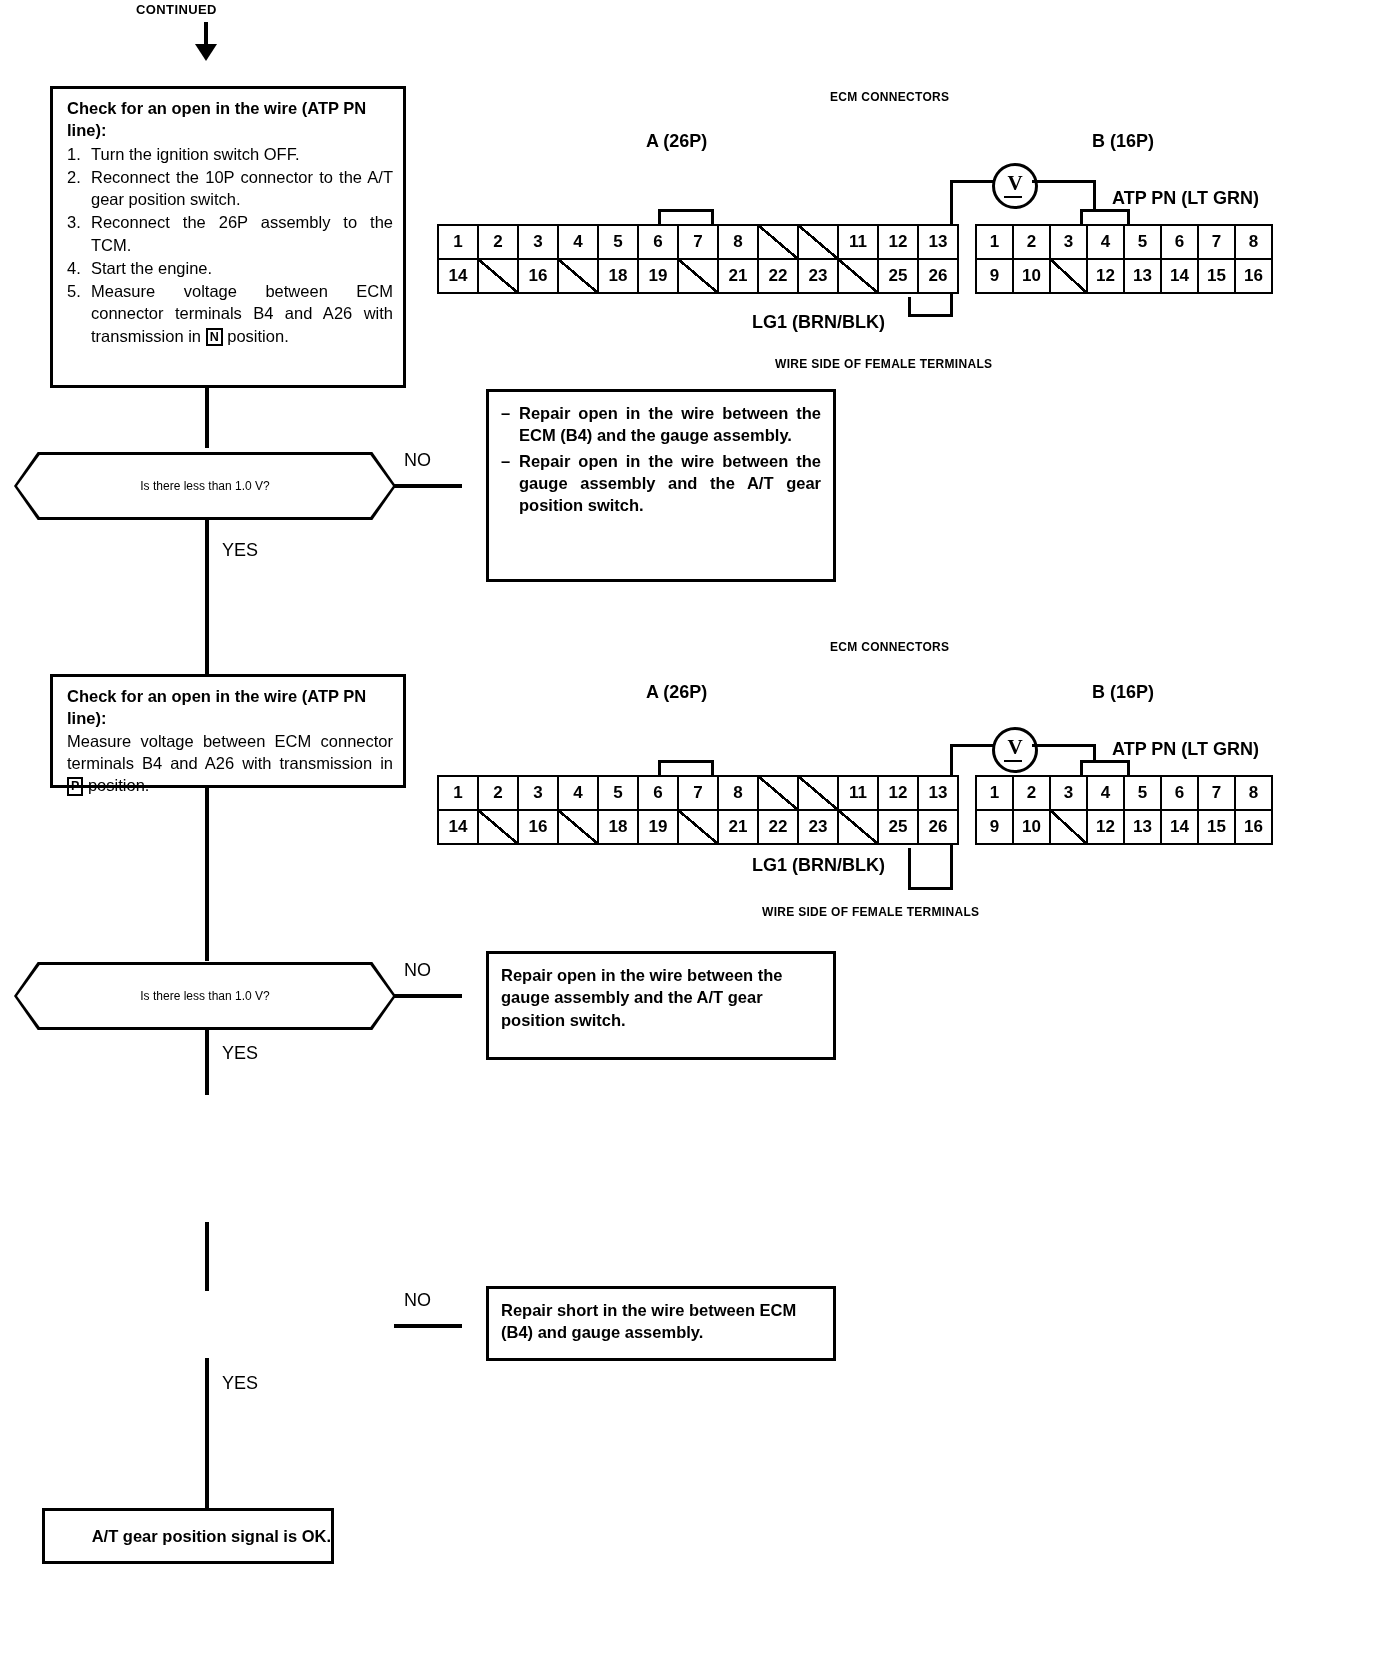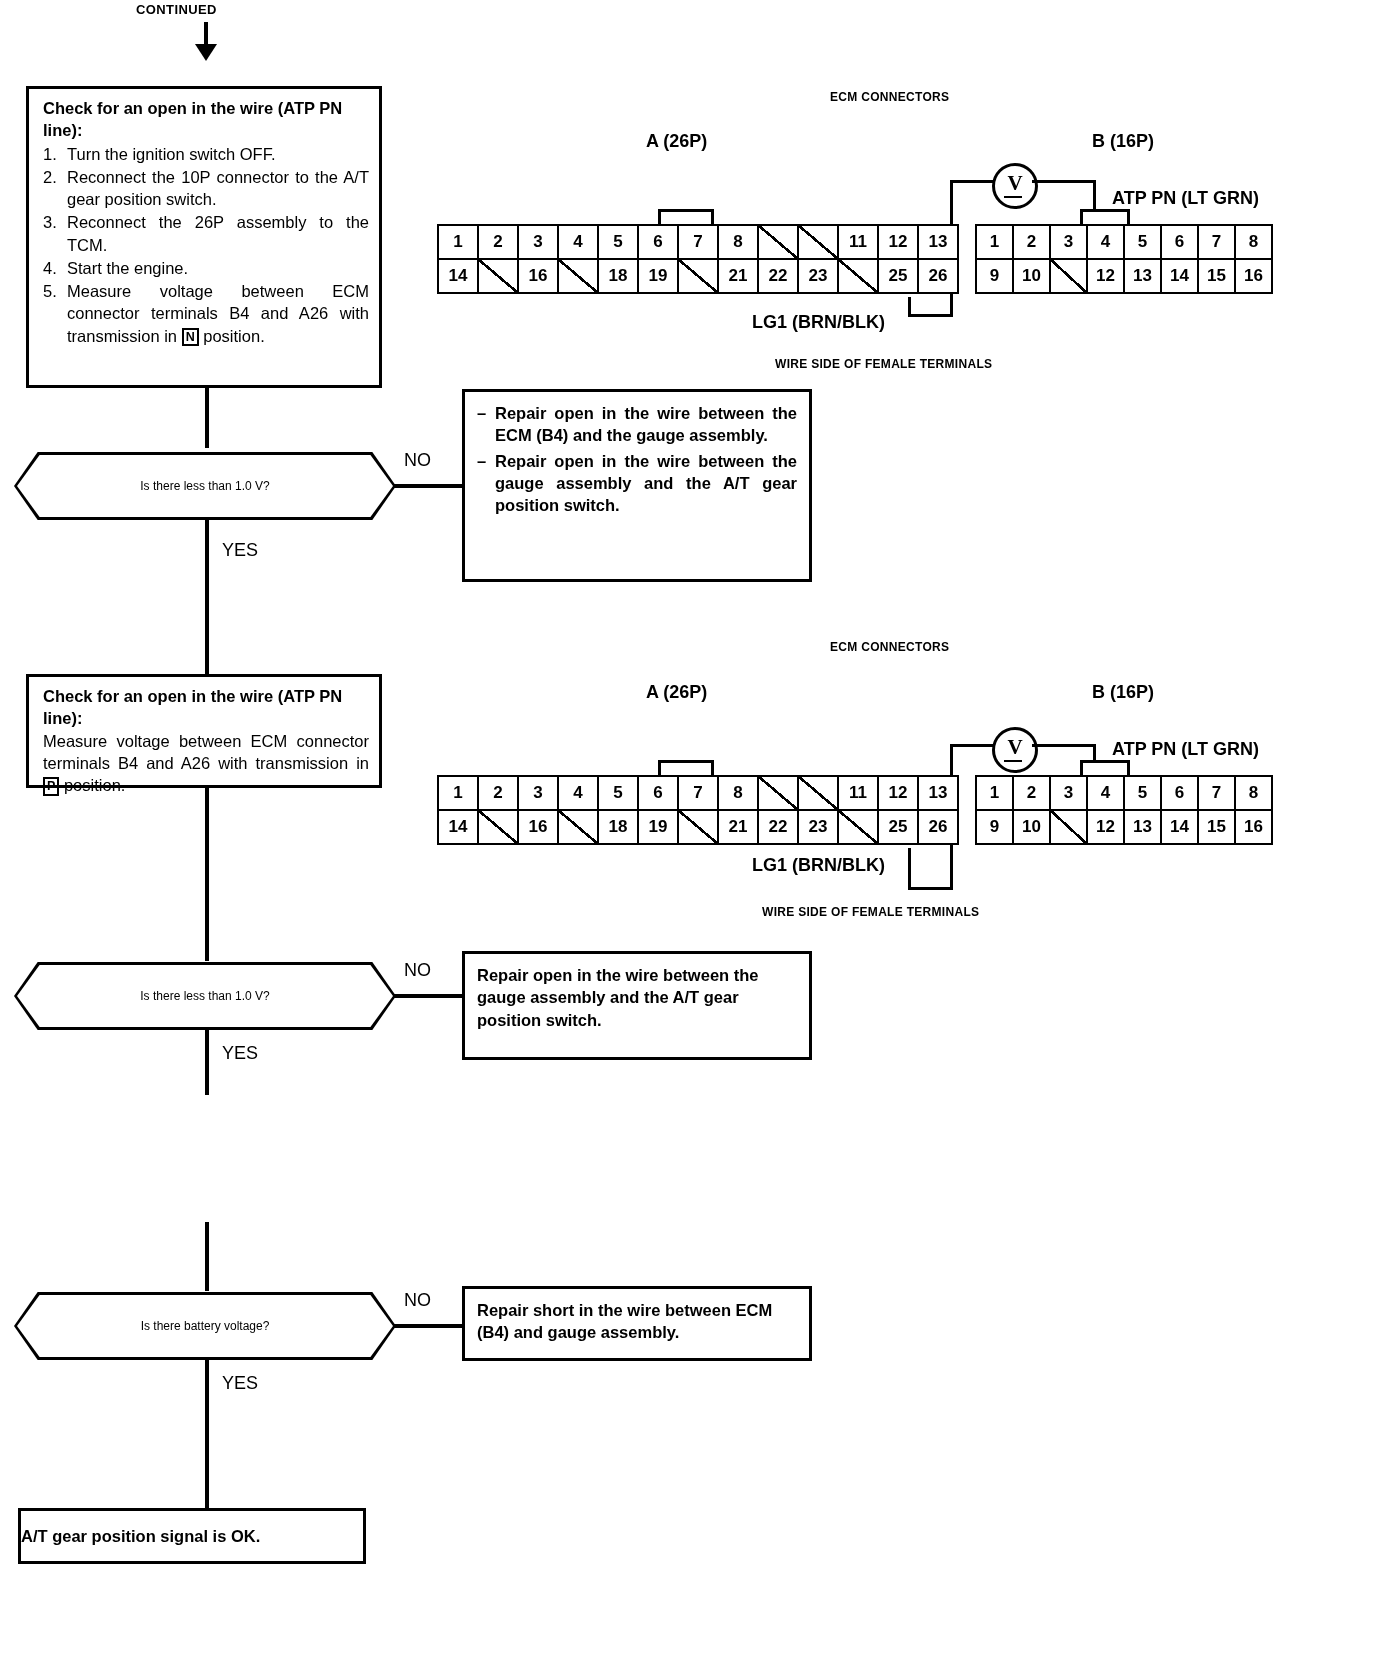--- a/index.html
+++ b/index.html
@@ -21,20 +21,21 @@
 
   
   .fbox {
     position: absolute;
     box-sizing: border-box;
     border: 3px solid #000;
     background: #fff;
     font-size: 16.5px;
     line-height: 1.35;
     padding: 8px 10px 8px 14px;
+    margin-left: 24px;
   }
   .fbox .hd {
     font-weight: bold;
     letter-spacing: 0px;
   }
   .fbox.bold-all { font-weight: bold; }
 
   
   .numlist { margin: 0; padding: 0; list-style: none; }
   .numlist li {
@@ -444,32 +445,27 @@
 
   <div class="fbox bold-all" style="left:462px; top:951px; width:350px; height:109px; padding:10px 12px 8px 12px;">
     <div style="text-align:left;">Repair open in the wire between the gauge assembly and the A/T gear position switch.</div>
   </div>
 
   <div class="vline" style="left:205px; top:1028px; height:67px;"></div>
 
 
   <div class="vline" style="left:205px; top:1222px; height:69px;"></div>
 
-  <div class="hex" style="left:14px; top:1292px; width:382px; height:68px;">
-    <div class="hexshape"></div>
-    <div class="hexinner"></div>
-    <div class="hextext">Is there battery voltage?</div>
-  </div>
   <div class="hline" style="left:394px; top:1324px; width:68px;"></div>
   <div class="lbl" style="left:404px; top:1290px;">NO</div>
   <div class="lbl" style="left:222px; top:1373px;">YES</div>
 
   <div class="fbox bold-all" style="left:462px; top:1286px; width:350px; height:75px; padding:10px 12px 8px 12px;">
     <div style="text-align:left;">Repair short in the wire between ECM (B4) and gauge assembly.</div>
   </div>
 
   <div class="vline" style="left:205px; top:1358px; height:152px;"></div>
 
-  <div class="fbox bold-all" style="left:18px; top:1508px; width:348px; height:56px; display:flex; align-items:center; justify-content:flex-start; padding:0;">
+  <div class="fbox bold-all" style="left:18px; top:1508px; width:292px; height:56px; display:flex; align-items:center; justify-content:flex-end; padding:0;">
     <div>A/T gear position signal is OK.</div>
   </div>
 
 </div>
 
 </body></html>

